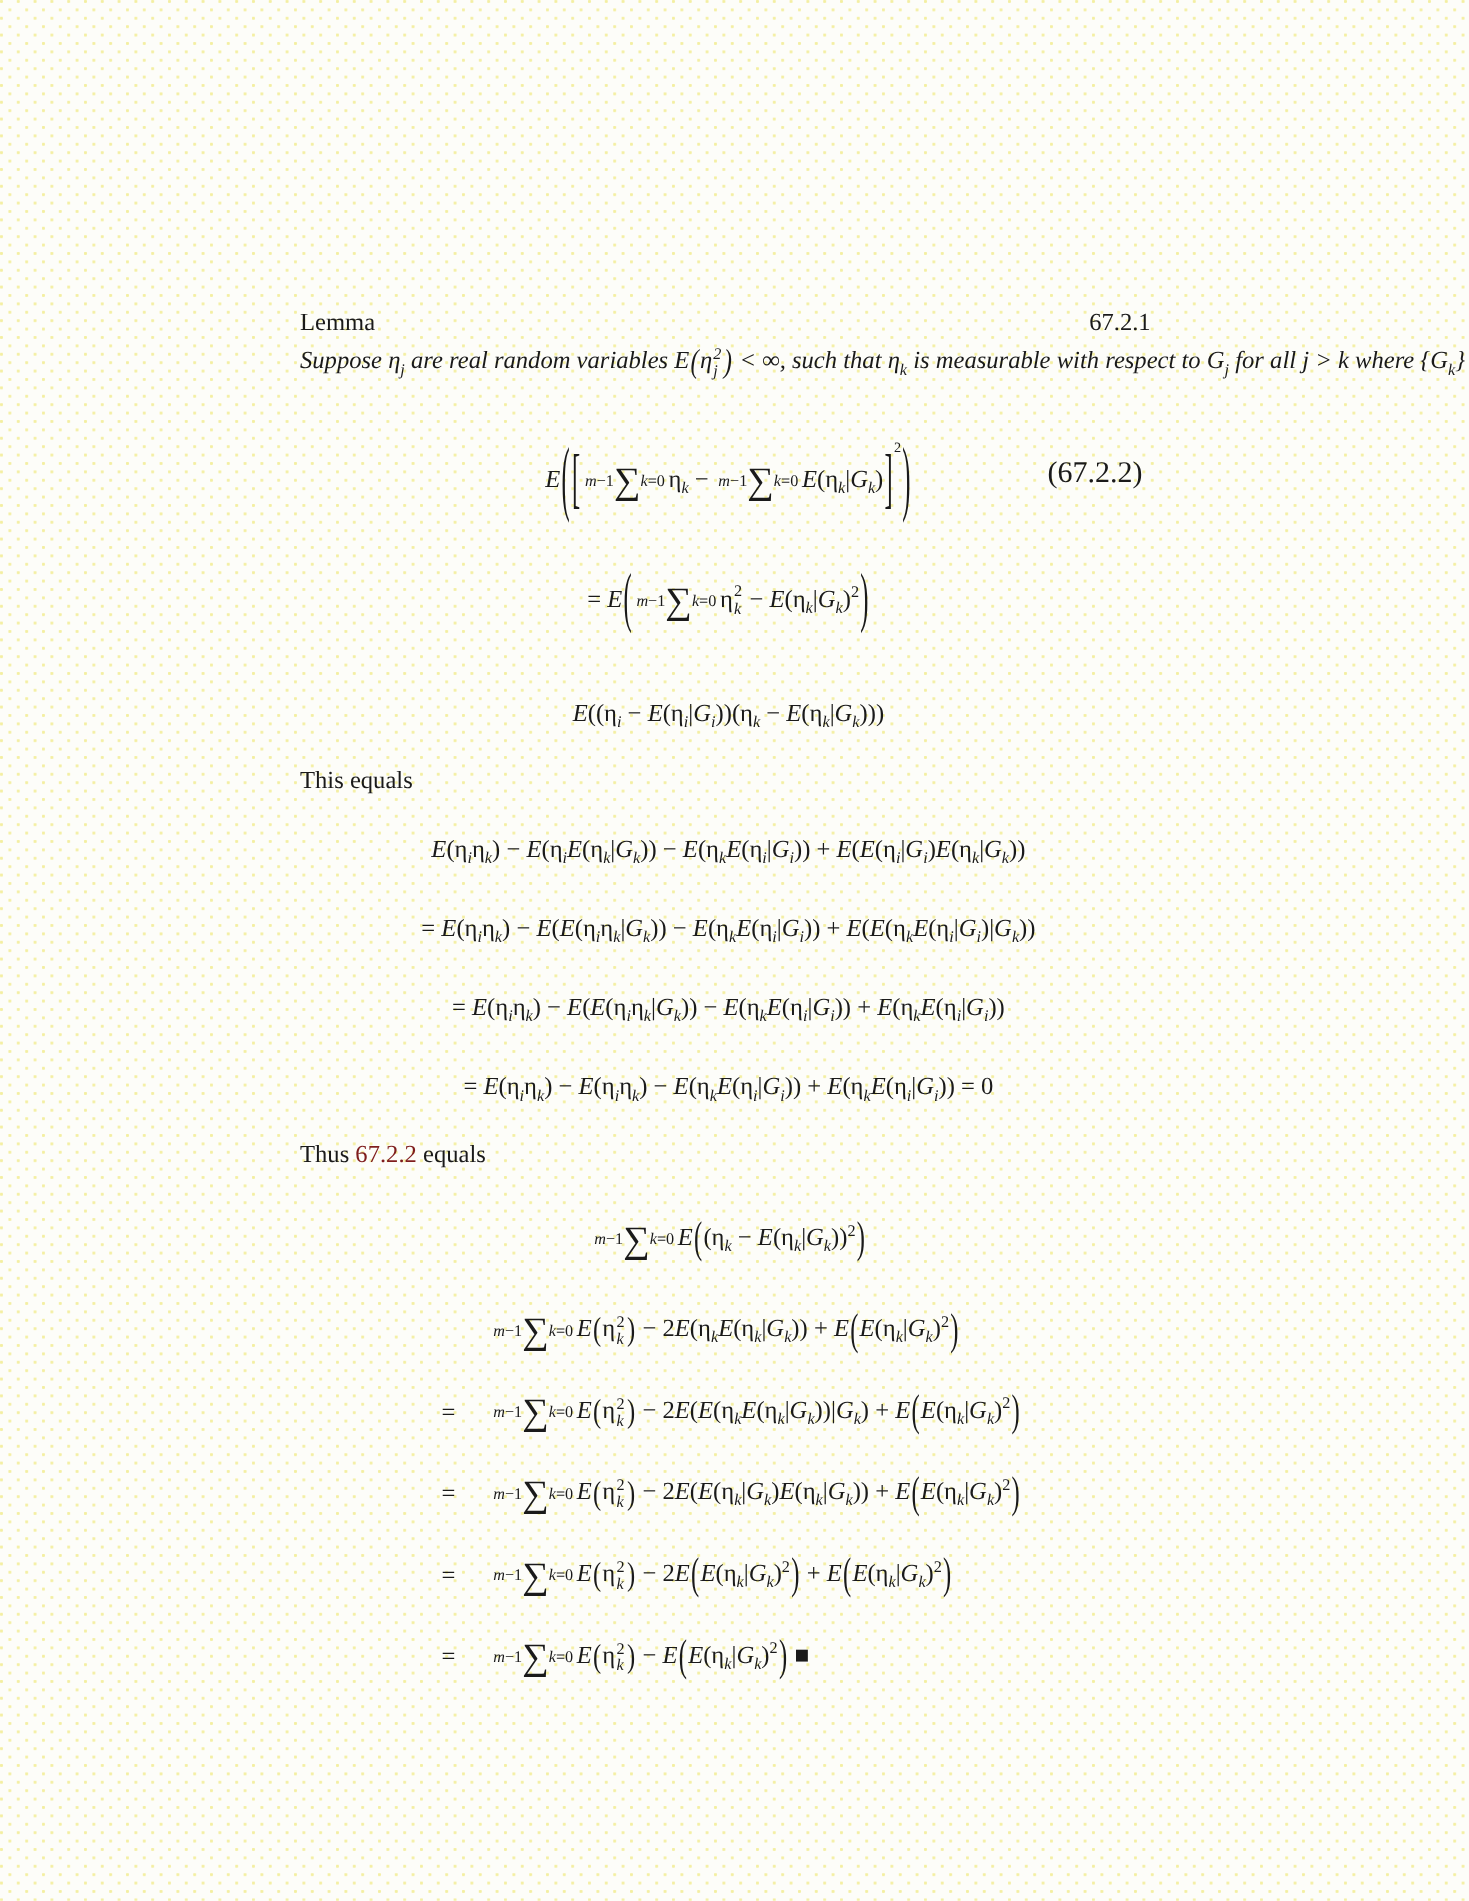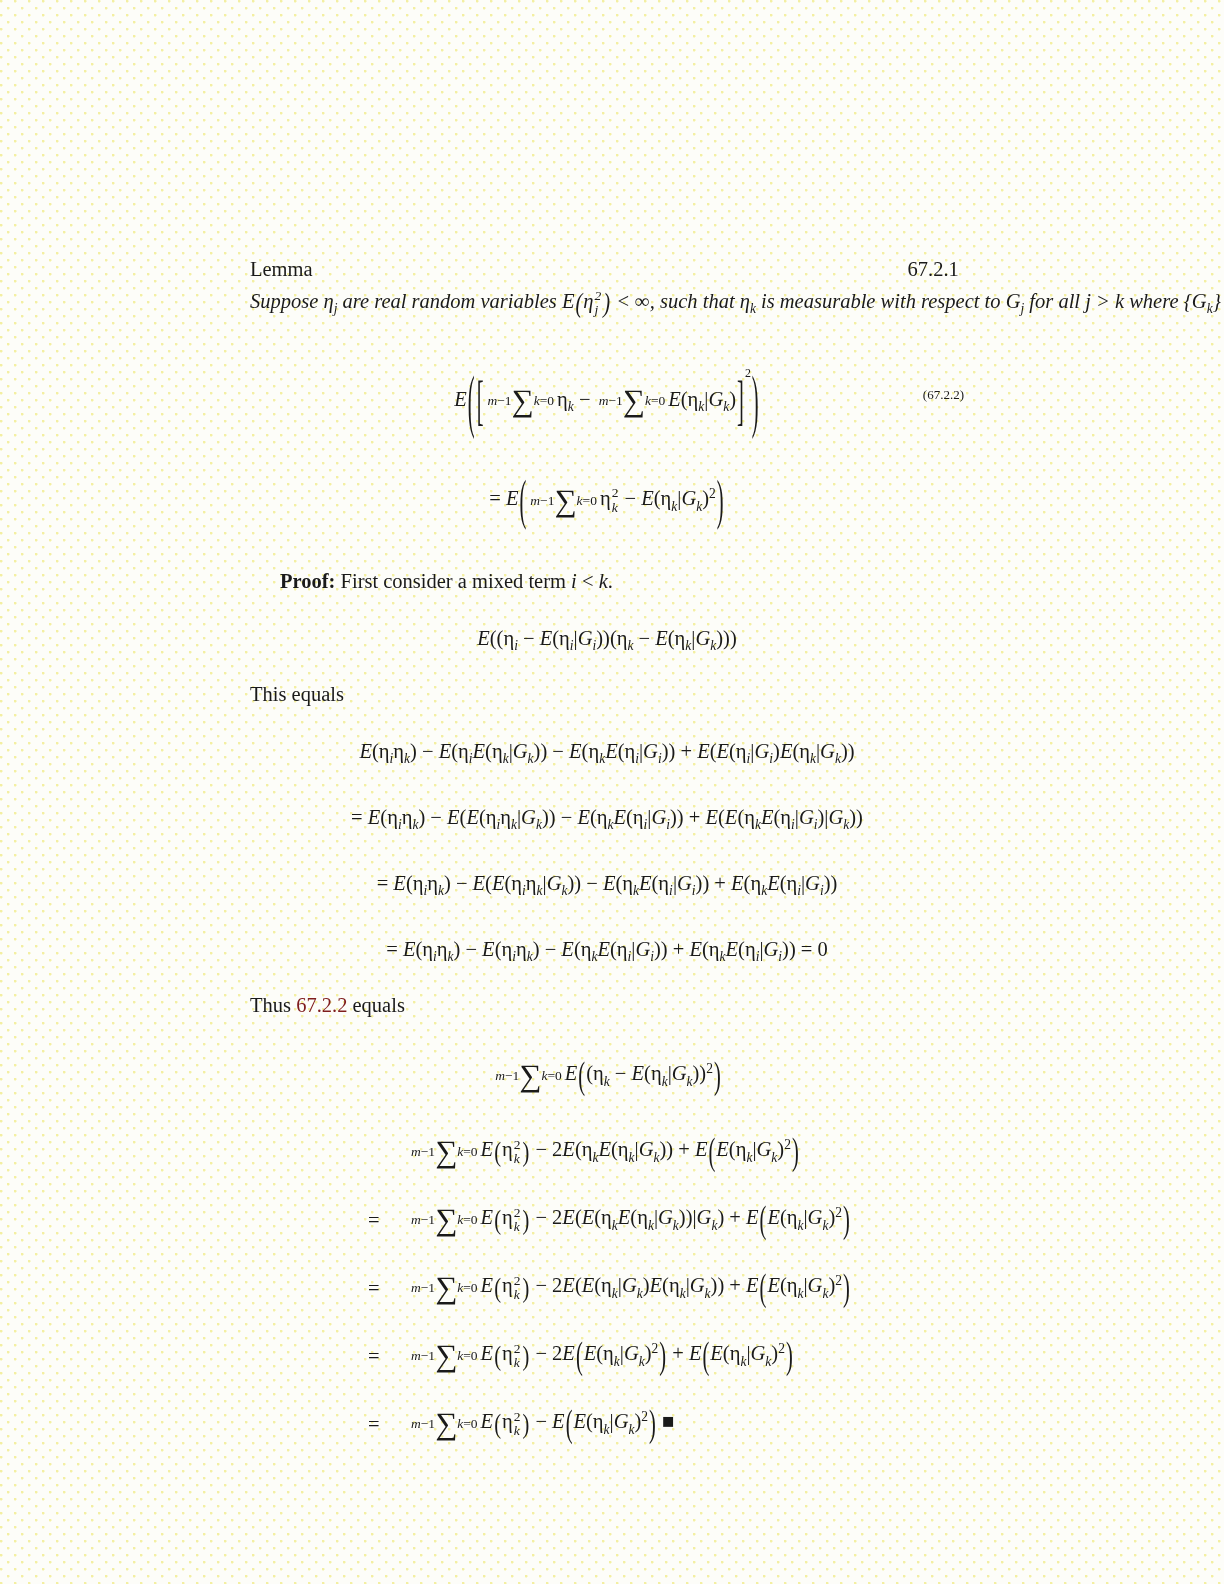--- a/index.html
+++ b/index.html
@@ -33,21 +33,21 @@
   .s2{transform:scaleY(1.8);}
   .s3{transform:scaleY(2.7);}
   .s4{transform:scaleY(3.4);}
   .s3+sup,.s4+sup{vertical-align:2.4em;font-size:58%;}
   .scrg{font-style:italic;}
   .drow{display:flex;justify-content:center;align-items:center;position:relative;}
   .eq1row{margin-top:24px;min-height:106px;}
   .eq2row{margin-top:4px;min-height:98px;}
   .mrow{margin-top:26px;min-height:40px;text-align:center;}
   .thusrow{margin-top:2px;min-height:78px;}
-  .eqnum{position:absolute;right:0;top:50%;transform:translateY(-50%);font-size:13px;font-family:Liberation Serif, serif;}
+  .eqnum{position:absolute;right:12px;top:50%;transform:translateY(-50%);font-size:25px;font-family:Liberation Serif, serif;}
   .frow{display:flex;align-items:center;padding-left:118px;margin-top:6px;min-height:62px;}
   .fsign{display:inline-block;width:40px;font-size:20.5px;}
   .link{color:#7f1d1d;cursor:pointer;text-decoration:none;}
 </style>
 </head>
 <body>
 
 <div class="content">
 
 
@@ -74,22 +74,20 @@
     <span class="math">= <i>E</i><span class="bp s3">(</span><span class="sum">
           <span class="sl"><i>m</i>−1</span>
           <span class="sg">∑</span>
           <span class="sl"><i>k</i>=0</span>
         </span>η<span class="ss">
           <span>2</span>
           <span><i>k</i></span>
         </span> − <i>E</i>(η<sub><i>k</i></sub>|<span class="scrg">G</span><sub><i>k</i></sub>)<sup>2</sup><span class="bp s3">)</span></span>
   </div>
 
-  <p class="para proof"><b>Proof:</b>
-    <span class="math">First consider a mixed term <i>i</i> &lt; <i>k</i>.</span></p>
 
   <div class="drow mrow">
     <span class="math"><i>E</i>((η<sub><i>i</i></sub> − <i>E</i>(η<sub><i>i</i></sub>|<span class="scrg">G</span><sub><i>i</i></sub>))(η<sub><i>k</i></sub> − <i>E</i>(η<sub><i>k</i></sub>|<span class="scrg">G</span><sub><i>k</i></sub>)))</span>
   </div>
 
   <p class="para plain">This equals</p>
 
   <div class="drow mrow">
     <span class="math"><i>E</i>(η<sub><i>i</i></sub>η<sub><i>k</i></sub>) − <i>E</i>(η<sub><i>i</i></sub><i>E</i>(η<sub><i>k</i></sub>|<span class="scrg">G</span><sub><i>k</i></sub>)) − <i>E</i>(η<sub><i>k</i></sub><i>E</i>(η<sub><i>i</i></sub>|<span class="scrg">G</span><sub><i>i</i></sub>)) + <i>E</i>(<i>E</i>(η<sub><i>i</i></sub>|<span class="scrg">G</span><sub><i>i</i></sub>)<i>E</i>(η<sub><i>k</i></sub>|<span class="scrg">G</span><sub><i>k</i></sub>))</span>
   </div>

